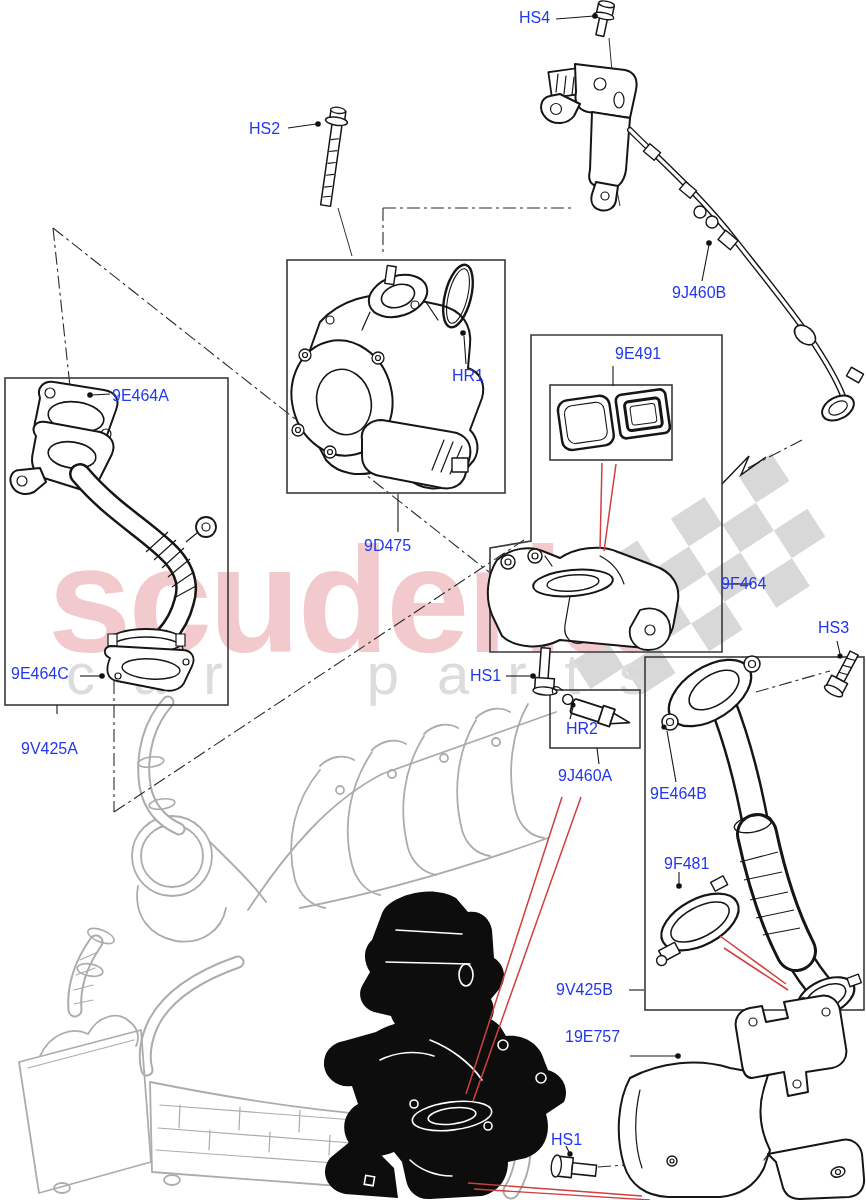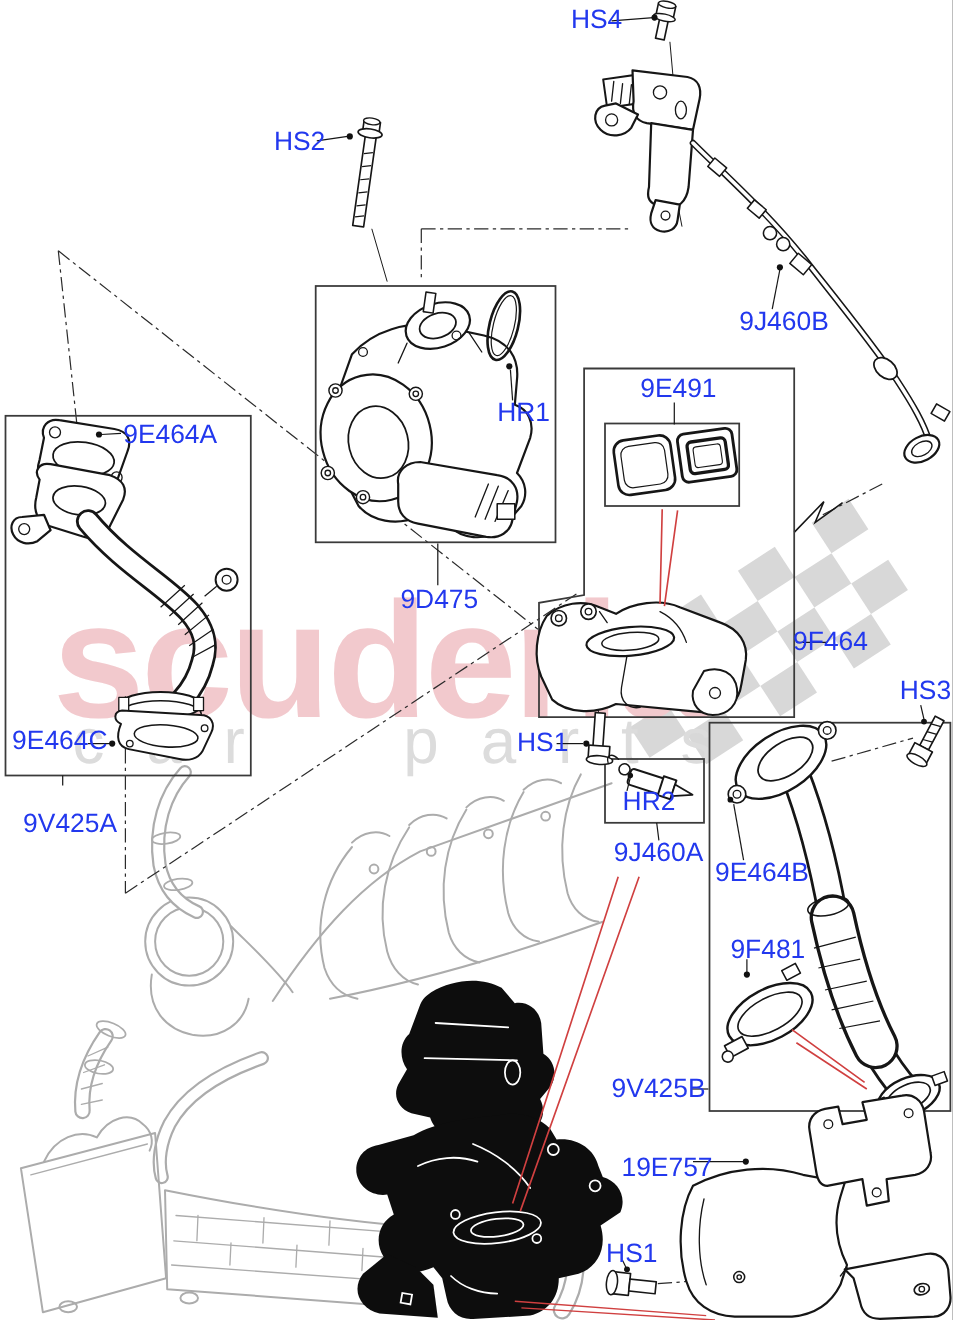--- a/index.html
+++ b/index.html
@@ -4,21 +4,21 @@
 <style>
   :root{
     --label-blue:#2238ee; --line:#161616; --red:#d04040;
     --gray-engine:#acacac; --box:#3a3a3a; --brand-pink:#f2c9cd;
     --tagline-gray:#dcdcdc; --flag-gray:#d8d8d8; --bg:#ffffff;
   }
   html,body{margin:0;padding:0;background:#888;}
   #stage{position:relative;width:866px;height:1200px;background:var(--bg);overflow:hidden;
          font-family:"Liberation Sans", sans-serif;}
   #art{position:absolute;left:0;top:0;z-index:2;}
-  .lbl{position:absolute;z-index:3;font-size:24px;line-height:20px;color:var(--label-blue);
+  .lbl{position:absolute;z-index:3;font-size:16px;line-height:20px;color:var(--label-blue);
        white-space:nowrap;cursor:pointer;}
   
   .k{stroke:var(--line);stroke-width:2;fill:#fff;stroke-linejoin:round;stroke-linecap:round;}
   .ko{stroke:var(--line);fill:none;stroke-linejoin:round;stroke-linecap:round;}
   .thin{stroke-width:1.2;}
   .gray{stroke:var(--gray-engine);fill:none;stroke-width:1.8;stroke-linejoin:round;stroke-linecap:round;}
   .grayw{stroke:#fff;fill:none;stroke-linejoin:round;stroke-linecap:round;}
   .blk{fill:#0d0d0d;stroke:none;}
   .wdet{stroke:#fff;fill:none;stroke-width:1.6;stroke-linecap:round;}
   .dash{stroke:#2b2b2b;stroke-width:1.1;fill:none;stroke-dasharray:13 4 3 4;}
@@ -380,29 +380,29 @@
     <path class="ldr" d="M630,1056 L676,1056"></path>
         <circle class="dot" cx="678" cy="1056" r="2.8"></circle>
     <path class="ldr" d="M566,1146 L569,1152"></path>
         <circle class="dot" cx="570" cy="1154" r="2.7"></circle>
   </g>
 </svg>
 
   <div class="lbl" style="left:519px;top:8px">HS4</div>
   <div class="lbl" style="left:249px;top:119px">HS2</div>
   <div class="lbl" style="left:672px;top:283px">9J460B</div>
-  <div class="lbl" style="left:582px;top:344px">9E491</div>
+  <div class="lbl" style="left:615px;top:344px">9E491</div>
   <div class="lbl" style="left:364px;top:536px">9D475</div>
   <div class="lbl" style="left:452px;top:366px">HR1</div>
   <div class="lbl" style="left:112px;top:386px">9E464A</div>
   <div class="lbl" style="left:721px;top:574px">9F464</div>
   <div class="lbl" style="left:818px;top:618px">HS3</div>
   <div class="lbl" style="left:11px;top:664px">9E464C</div>
   <div class="lbl" style="left:21px;top:739px">9V425A</div>
   <div class="lbl" style="left:470px;top:666px">HS1</div>
   <div class="lbl" style="left:566px;top:719px">HR2</div>
   <div class="lbl" style="left:558px;top:766px">9J460A</div>
   <div class="lbl" style="left:650px;top:784px">9E464B</div>
   <div class="lbl" style="left:664px;top:854px">9F481</div>
   <div class="lbl" style="left:556px;top:980px">9V425B</div>
-  <div class="lbl" style="left:565px;top:1052px">19E757</div>
+  <div class="lbl" style="left:565px;top:1027px">19E757</div>
   <div class="lbl" style="left:551px;top:1130px">HS1</div>
 </div>
 
 </body></html>

